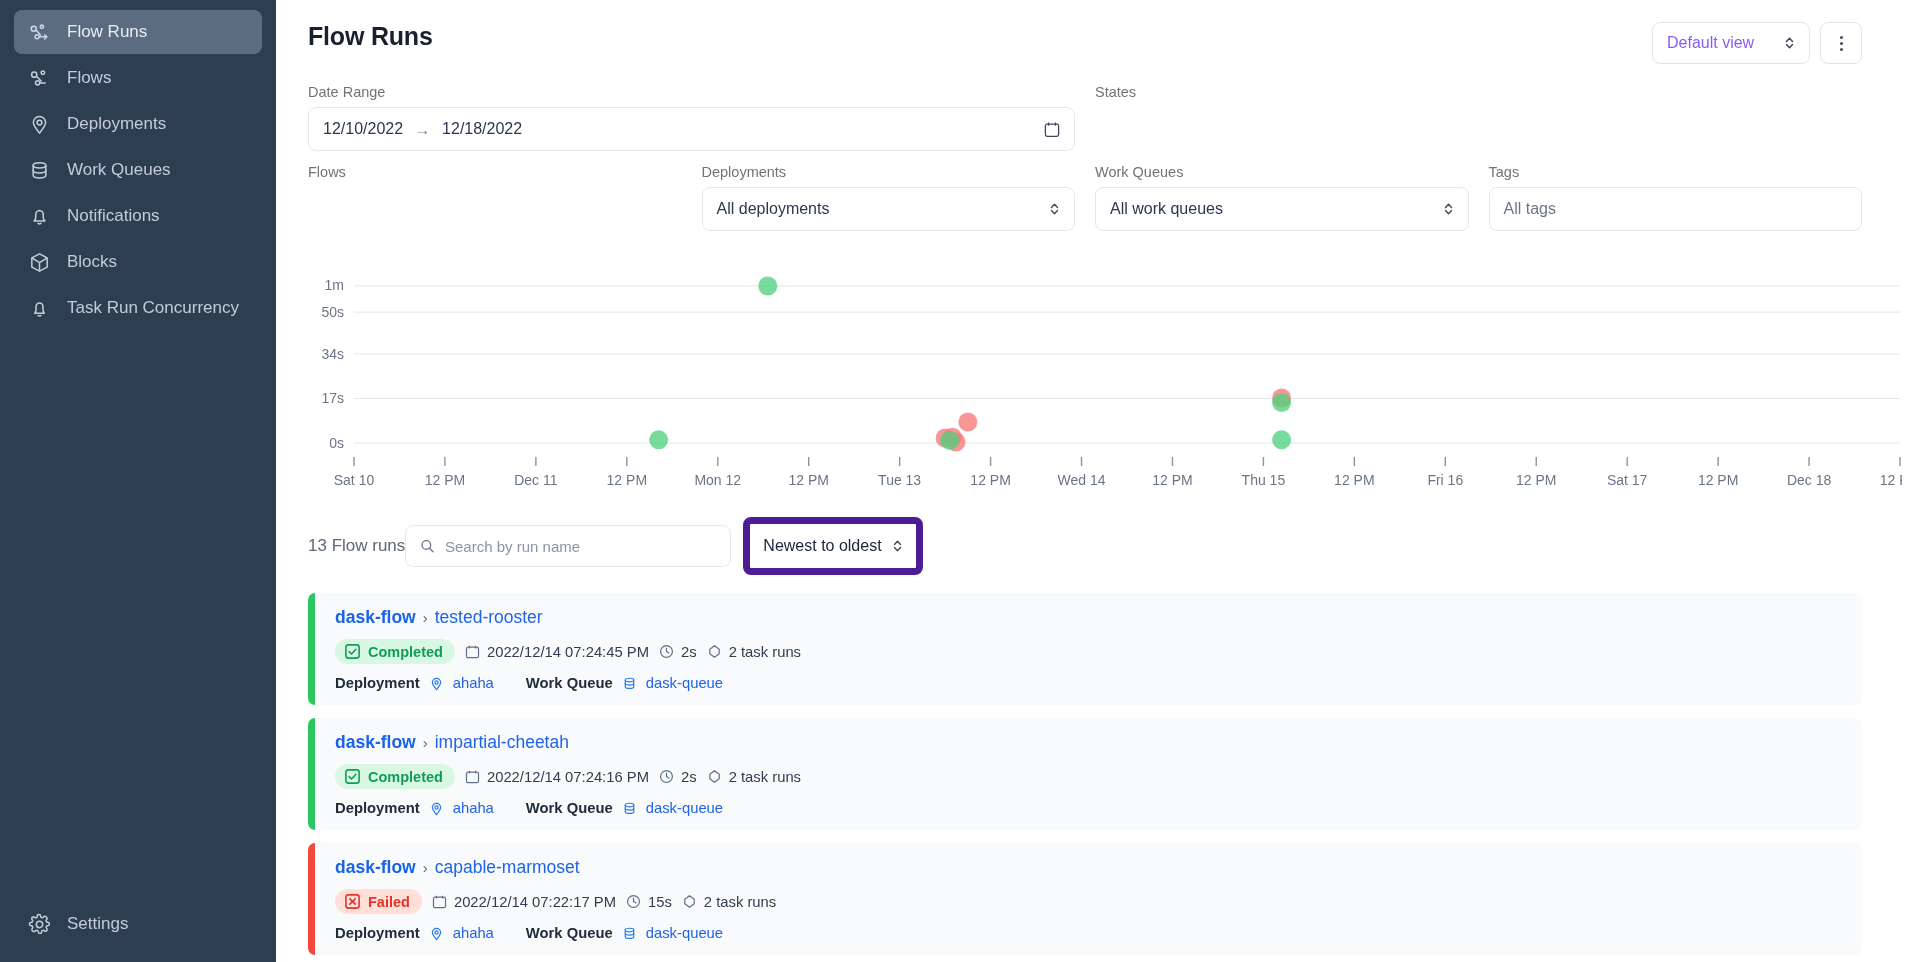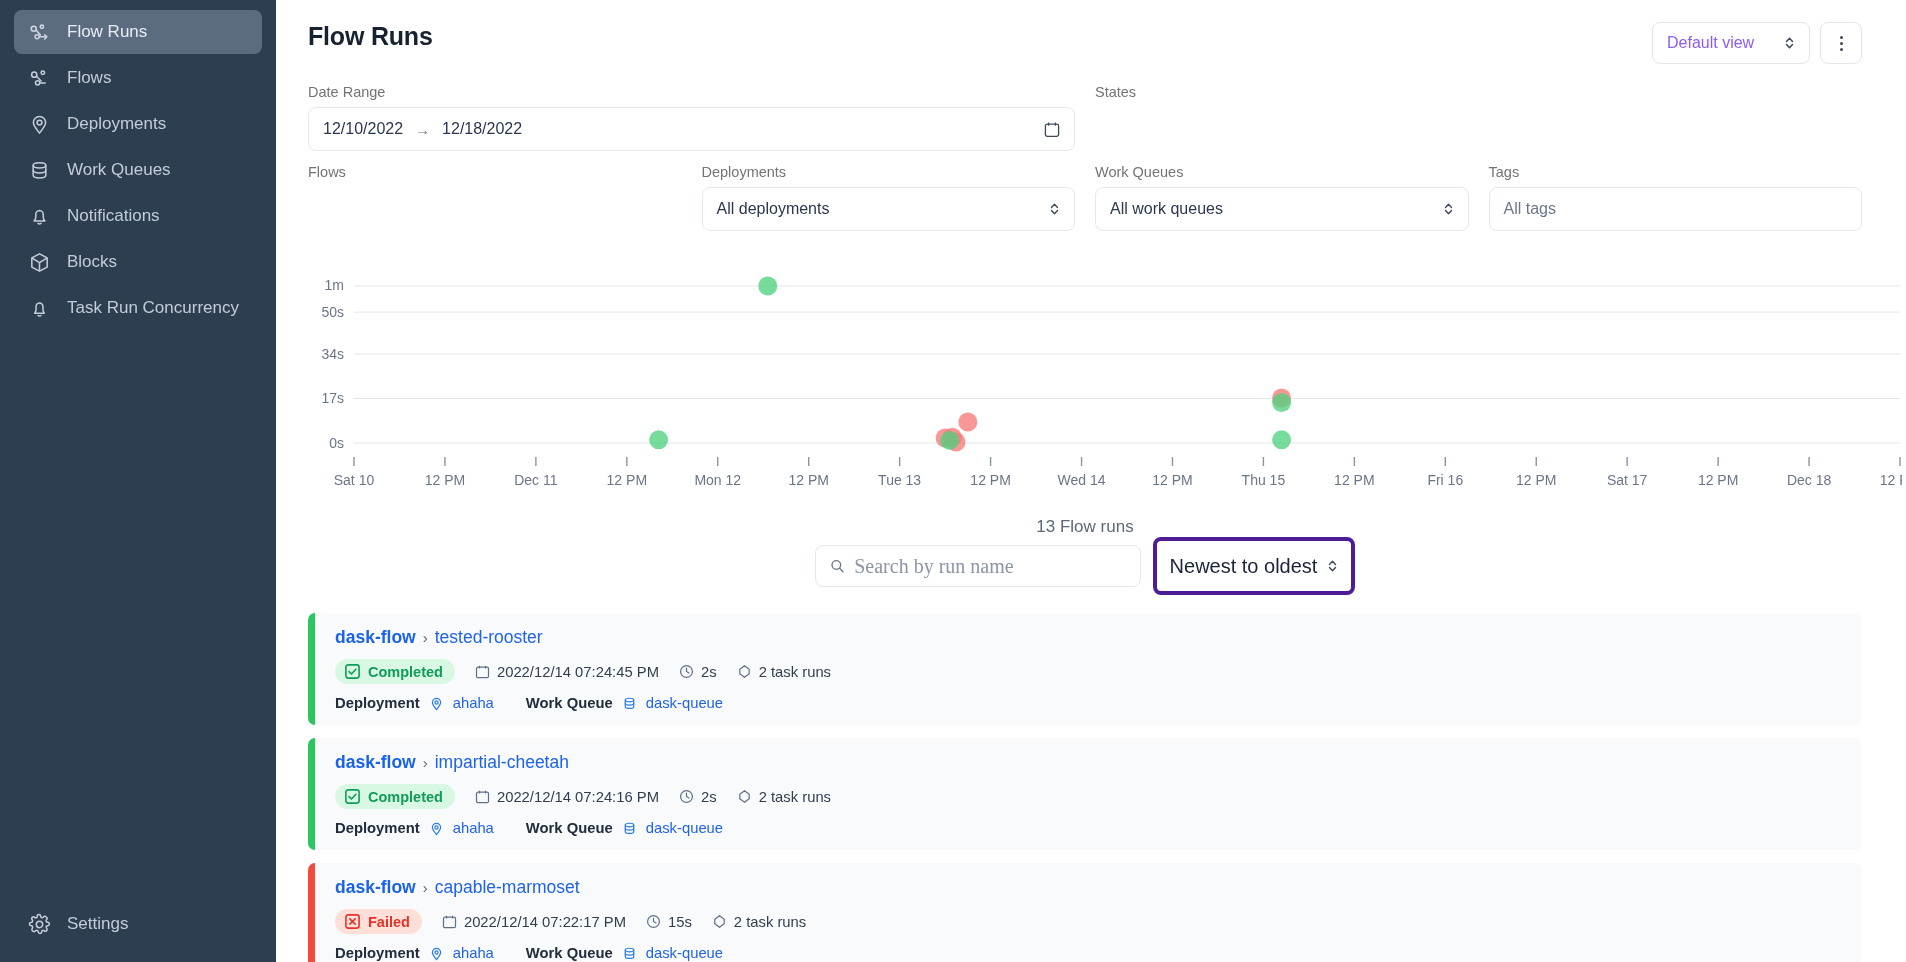--- a/index.html
+++ b/index.html
@@ -91,57 +91,57 @@
   .f-flows { width: 404px; }
   .f-deps  { width: 404px; }
   .f-wq    { width: 404px; }
   .f-tags  { width: 404px; }
 
   
   .chart-wrap { margin-top: 22px; height: 250px; position: relative; }
   .chart-svg { display: block; }
 
   
-  .runs-bar { margin-top: 14px; display: flex; align-items: center; justify-content: flex-end; flex-direction: column; }
+  .runs-bar { margin-top: 14px; display: flex; align-items: center; justify-content: flex-start; }
   .runs-count { font-size: 17px; color: #5d6878; }
   .runs-tools { display: flex; gap: 12px; align-items: center; }
   .search {
     width: 326px; height: 42px;
     border: 1px solid #e4e8ee; border-radius: 8px;
     display: flex; align-items: center; gap: 10px; padding: 0 14px;
     background: #fff;
   }
   .search input {
-    border: 0; outline: 0; font-size: 20px; color: #2b3750;
-    font-family: Liberation Serif, serif;
+    border: 0; outline: 0; font-size: 15px; color: #2b3750;
+    font-family: Liberation Sans, sans-serif;
     width: 100%; background: transparent;
   }
   .search input::placeholder { color: #8b95a6; }
   .sort {
     height: 58px; min-width: 180px;
-    border: 4px solid #4c1d95; border-radius: 8px; background: #fff;
+    border: 7px solid #4c1d95; border-radius: 8px; background: #fff;
     display: flex; align-items: center; justify-content: space-between;
-    padding: 0 13px; font-size: 20px; color: #19233a; cursor: pointer; gap: 10px;
+    padding: 0 13px; font-size: 16px; color: #19233a; cursor: pointer; gap: 10px;
   }
 
   .runs { margin-top: 18px; display: flex; flex-direction: column; gap: 13px; }
   .run {
     display: flex;
     background: #f8fafc;
     border-radius: 7px;
     overflow: hidden;
     min-height: 98px;
   }
   .run-stripe { width: 7px; flex: 0 0 7px; }
   .run-body { padding: 14px 18px 14px 20px; display: flex; flex-direction: column; gap: 11px; }
   .run-title { font-size: 17.5px; display: flex; align-items: center; gap: 7px; }
   .run-flow { color: #1a62e8; font-weight: bold; }
   .run-sep { color: #5d6878; font-size: 15px; }
   .run-name { color: #2163e8; }
-  .run-meta { display: flex; align-items: center; gap: 20px; font-size: 14.8px; color: #3f4a5c; }
+  .run-meta { display: flex; align-items: center; gap: 10px; font-size: 14.8px; color: #3f4a5c; }
   .badge {
     display: inline-flex; align-items: center; gap: 7px;
     border-radius: 999px; padding: 4px 12px 4px 9px;
     font-size: 14.5px; font-weight: bold;
   }
   .badge.completed { background: #d9f8e3; color: #0f9d58; }
   .badge.failed { background: #ffdfd7; color: #e4342a; }
   .badge .bico { width: 17px; height: 17px; display:block; }
   .meta-item { display: inline-flex; align-items: center; gap: 7px; color: #323e50; }
   .meta-item svg { width: 15px; height: 15px; display: block; }

